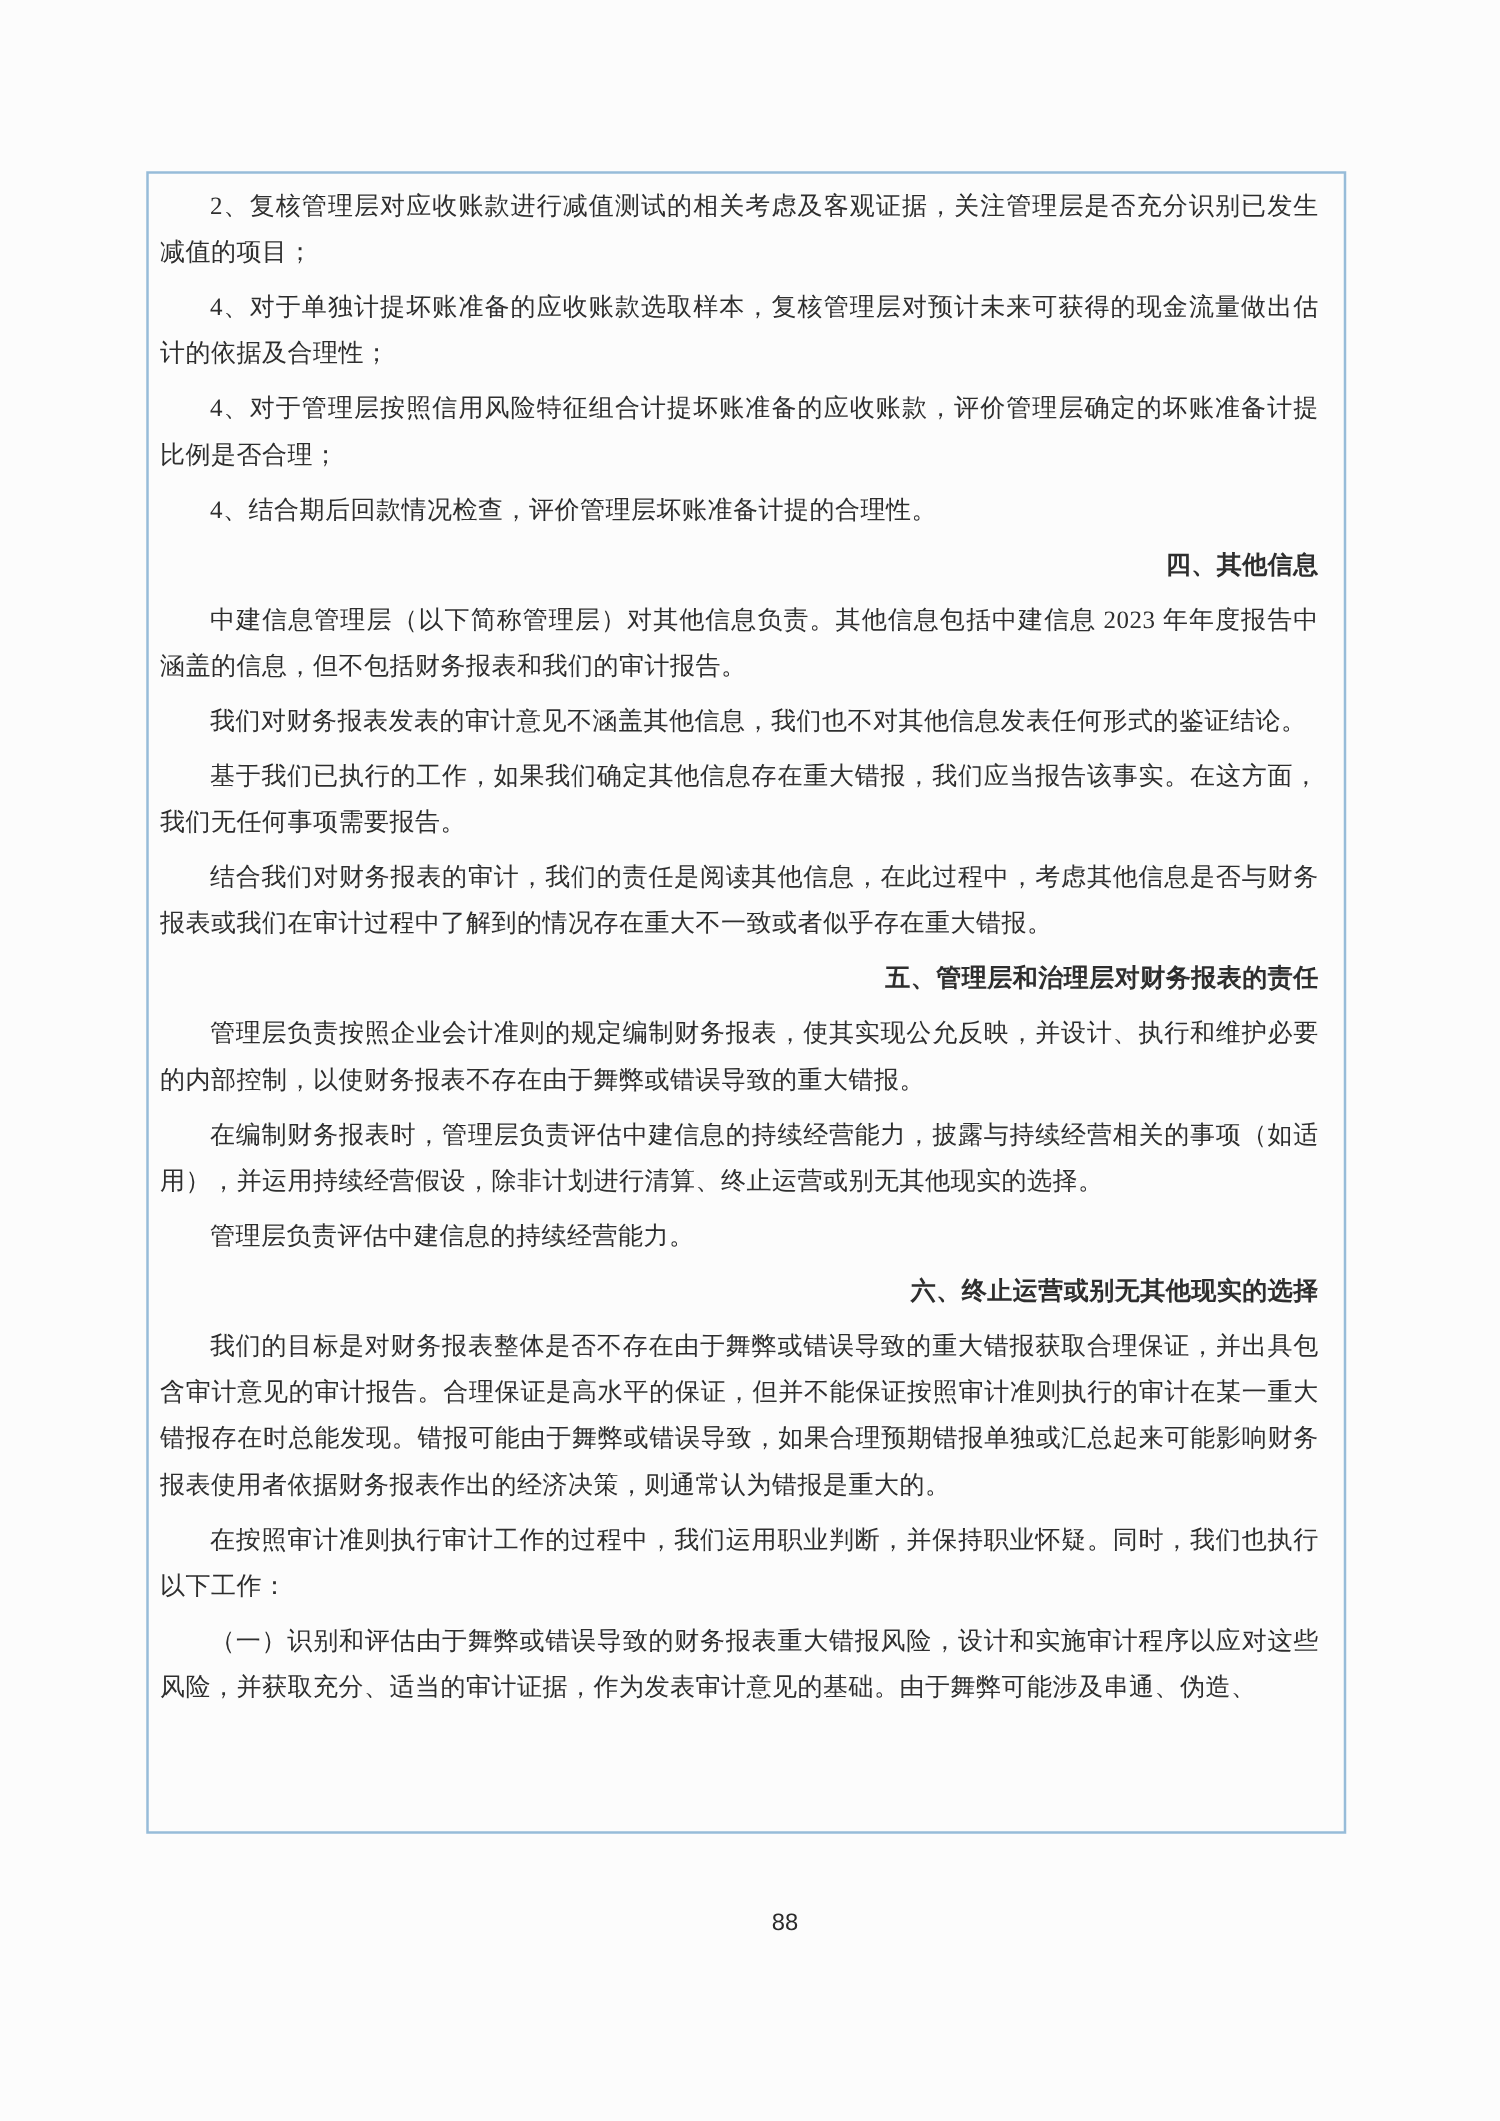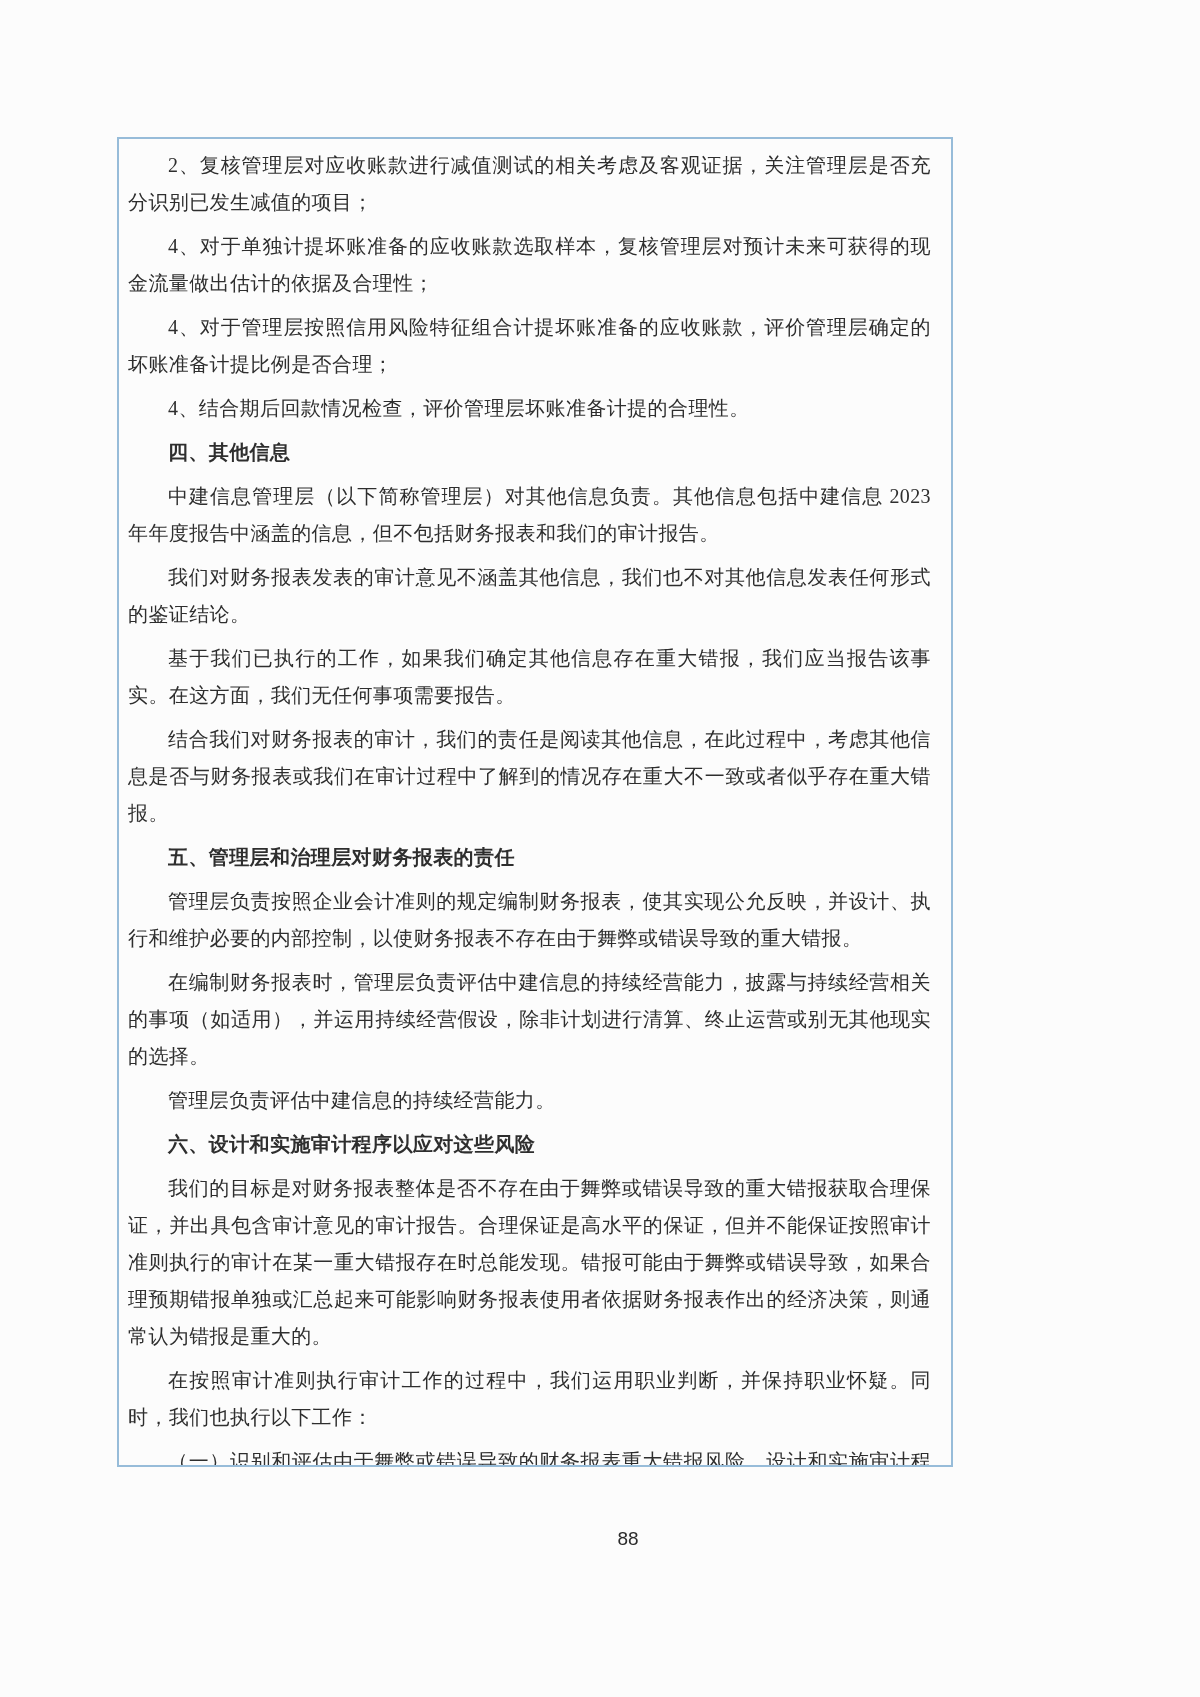--- a/index.html
+++ b/index.html
@@ -17,41 +17,41 @@
   .page {
     position: relative;
     width: 1200px;
     height: 1697px;
   }
 
   .content-box {
     position: absolute;
     left: 117px;
     top: 137px;
-    width: 836px;
+    width: 960px;
     height: 1330px;
     border: 2px solid #97bcd9;
     background: #fcfcfc;
     padding: 8px 20px 0 9px;
     overflow: hidden;
   }
 
   .para {
     font-size: 20px;
     line-height: 37px;
     text-align: justify;
     text-indent: 2em;
     margin-bottom: 7px;
     letter-spacing: 0.4px;
     word-break: break-all;
   }
 
   .para.heading {
     font-weight: bold;
-    text-align: left;
+    text-align: right;
   }
 
   .page-number {
     position: absolute;
     left: 0;
     top: 1528px;
     width: 1256px; 
     text-align: center;
     font-size: 19px;
     font-family: "Liberation Sans", "DejaVu Sans", sans-serif;
@@ -70,21 +70,21 @@
       <p class="para">4、结合期后回款情况检查，评价管理层坏账准备计提的合理性。</p>
       <p class="para heading">四、其他信息</p>
       <p class="para">中建信息管理层（以下简称管理层）对其他信息负责。其他信息包括中建信息 2023 年年度报告中涵盖的信息，但不包括财务报表和我们的审计报告。</p>
       <p class="para">我们对财务报表发表的审计意见不涵盖其他信息，我们也不对其他信息发表任何形式的鉴证结论。</p>
       <p class="para">基于我们已执行的工作，如果我们确定其他信息存在重大错报，我们应当报告该事实。在这方面，我们无任何事项需要报告。</p>
       <p class="para">结合我们对财务报表的审计，我们的责任是阅读其他信息，在此过程中，考虑其他信息是否与财务报表或我们在审计过程中了解到的情况存在重大不一致或者似乎存在重大错报。</p>
       <p class="para heading">五、管理层和治理层对财务报表的责任</p>
       <p class="para">管理层负责按照企业会计准则的规定编制财务报表，使其实现公允反映，并设计、执行和维护必要的内部控制，以使财务报表不存在由于舞弊或错误导致的重大错报。</p>
       <p class="para">在编制财务报表时，管理层负责评估中建信息的持续经营能力，披露与持续经营相关的事项（如适用），并运用持续经营假设，除非计划进行清算、终止运营或别无其他现实的选择。</p>
       <p class="para">管理层负责评估中建信息的持续经营能力。</p>
-      <p class="para heading">六、设计和实施审计程序以应对这些风险</p>
+      <p class="para heading">六、终止运营或别无其他现实的选择</p>
       <p class="para">我们的目标是对财务报表整体是否不存在由于舞弊或错误导致的重大错报获取合理保证，并出具包含审计意见的审计报告。合理保证是高水平的保证，但并不能保证按照审计准则执行的审计在某一重大错报存在时总能发现。错报可能由于舞弊或错误导致，如果合理预期错报单独或汇总起来可能影响财务报表使用者依据财务报表作出的经济决策，则通常认为错报是重大的。</p>
       <p class="para">在按照审计准则执行审计工作的过程中，我们运用职业判断，并保持职业怀疑。同时，我们也执行以下工作：</p>
       <p class="para">（一）识别和评估由于舞弊或错误导致的财务报表重大错报风险，设计和实施审计程序以应对这些风险，并获取充分、适当的审计证据，作为发表审计意见的基础。由于舞弊可能涉及串通、伪造、</p>
     </div>
 
   <div class="page-number">88</div>
 
 </div>
 
 </body></html>

